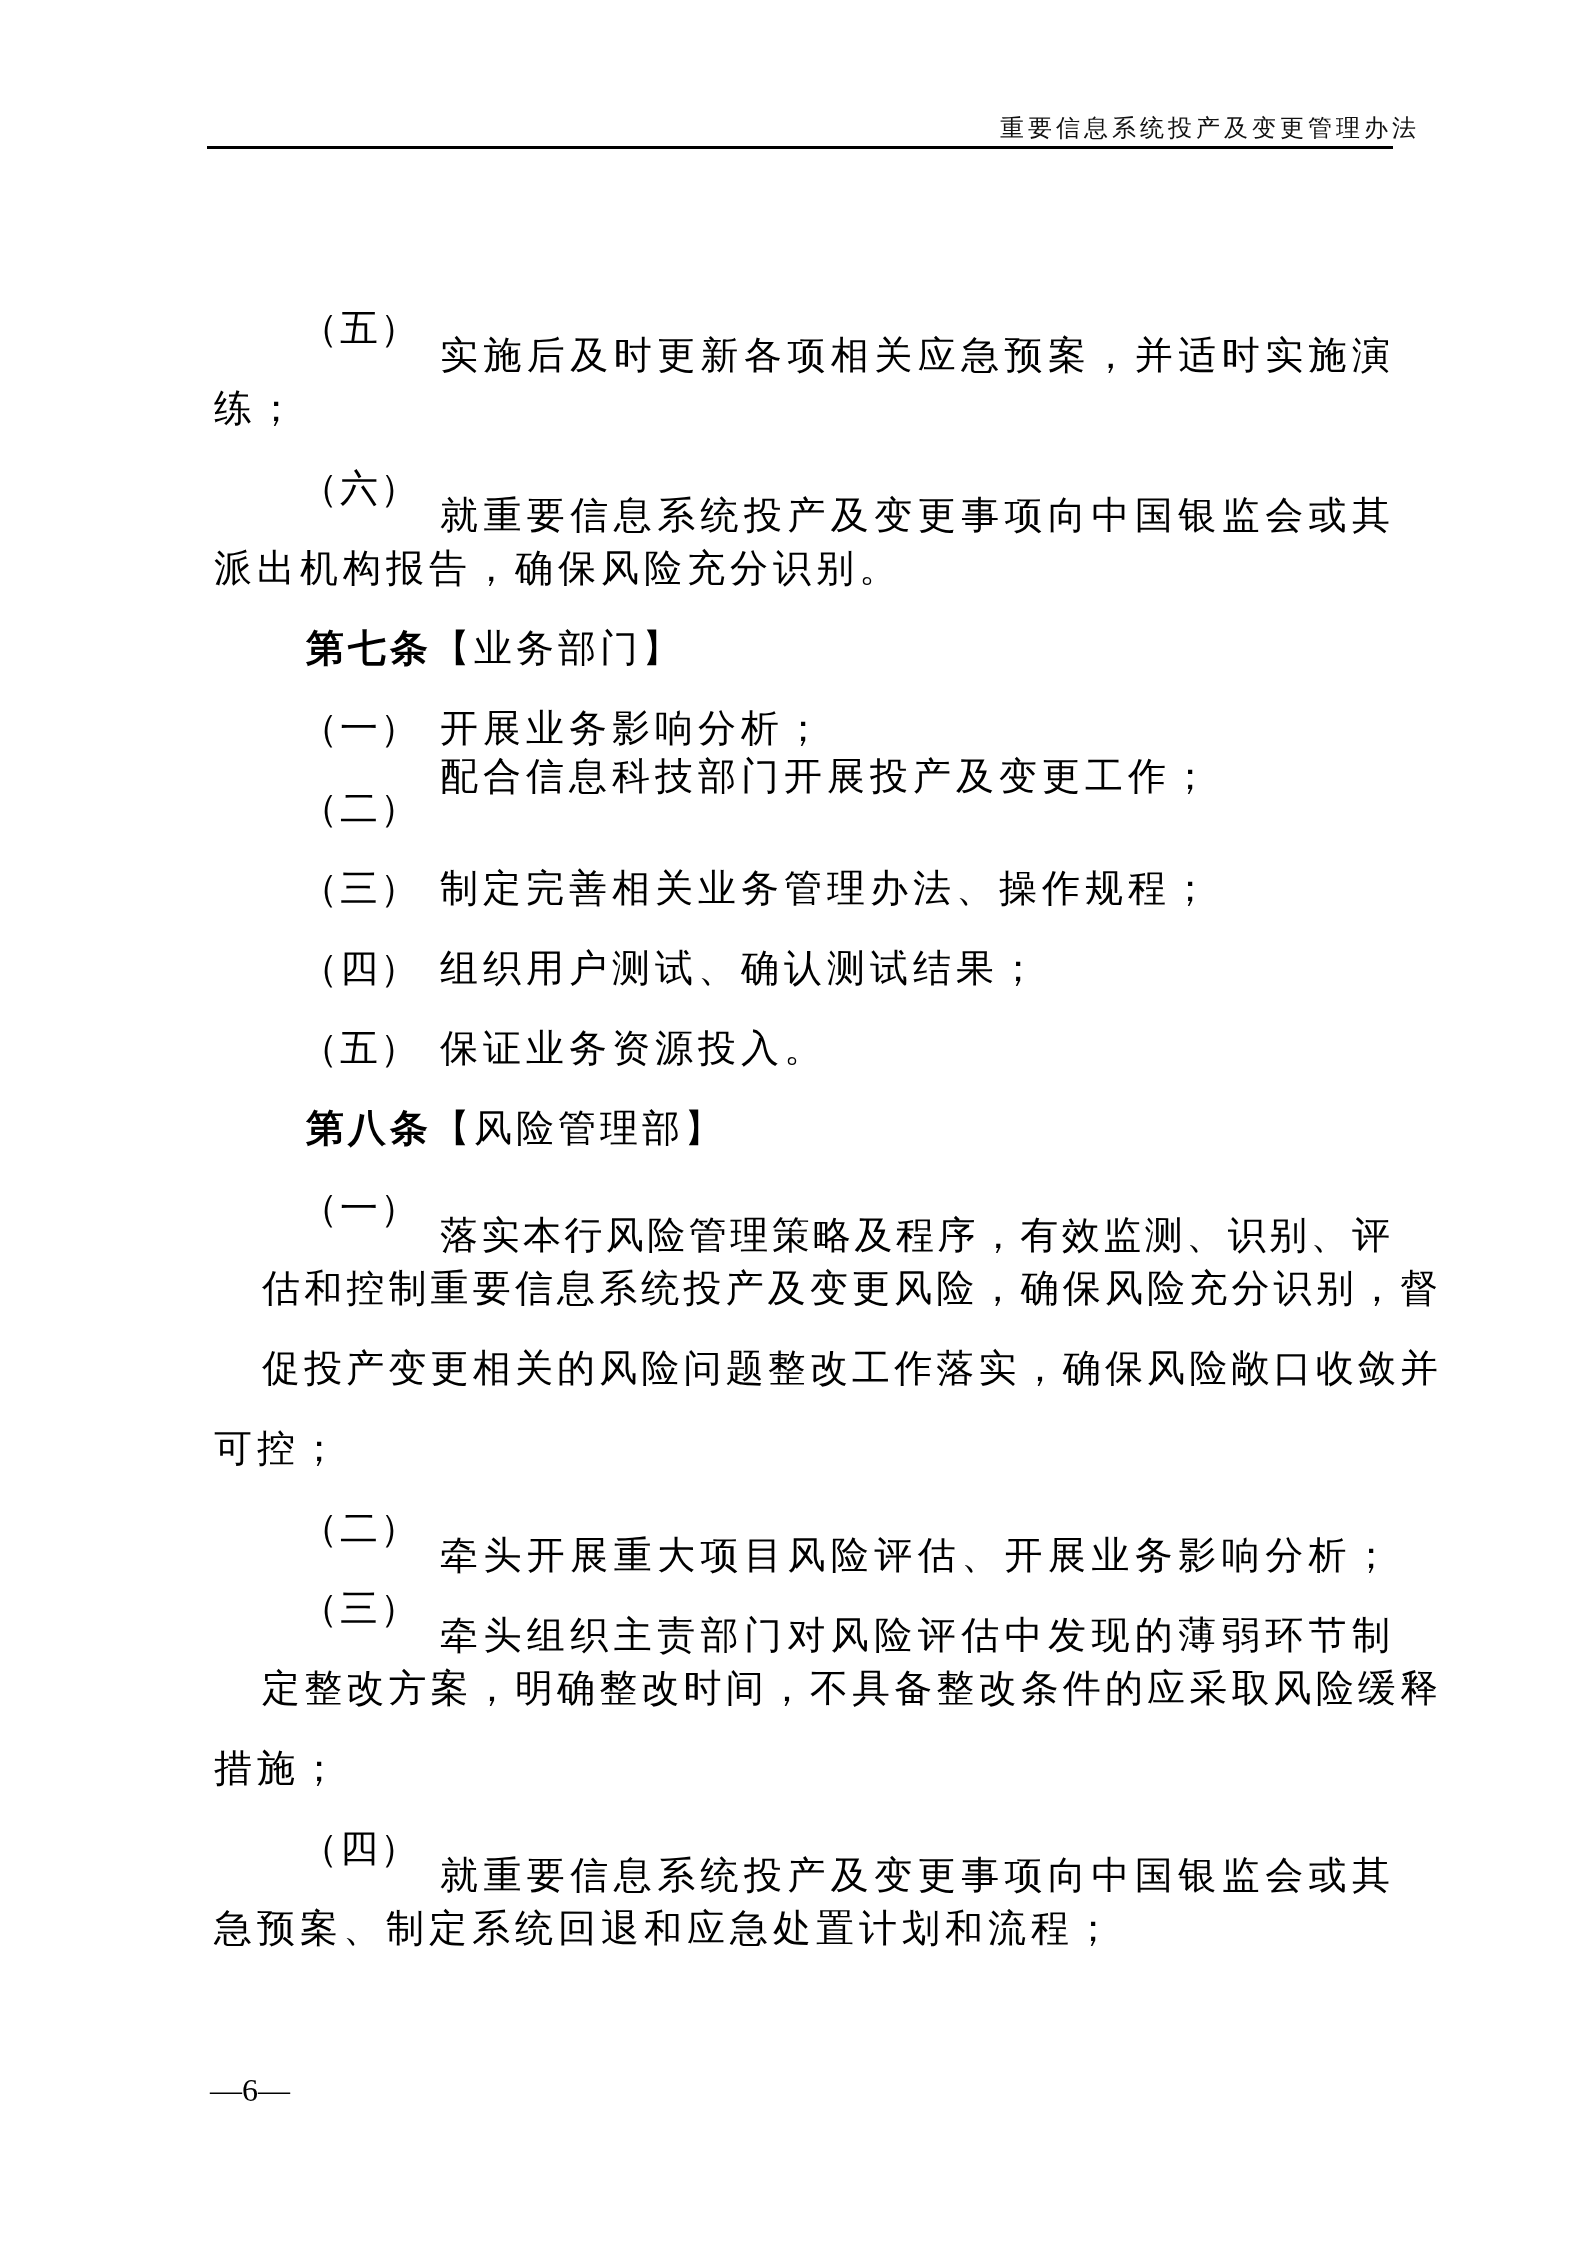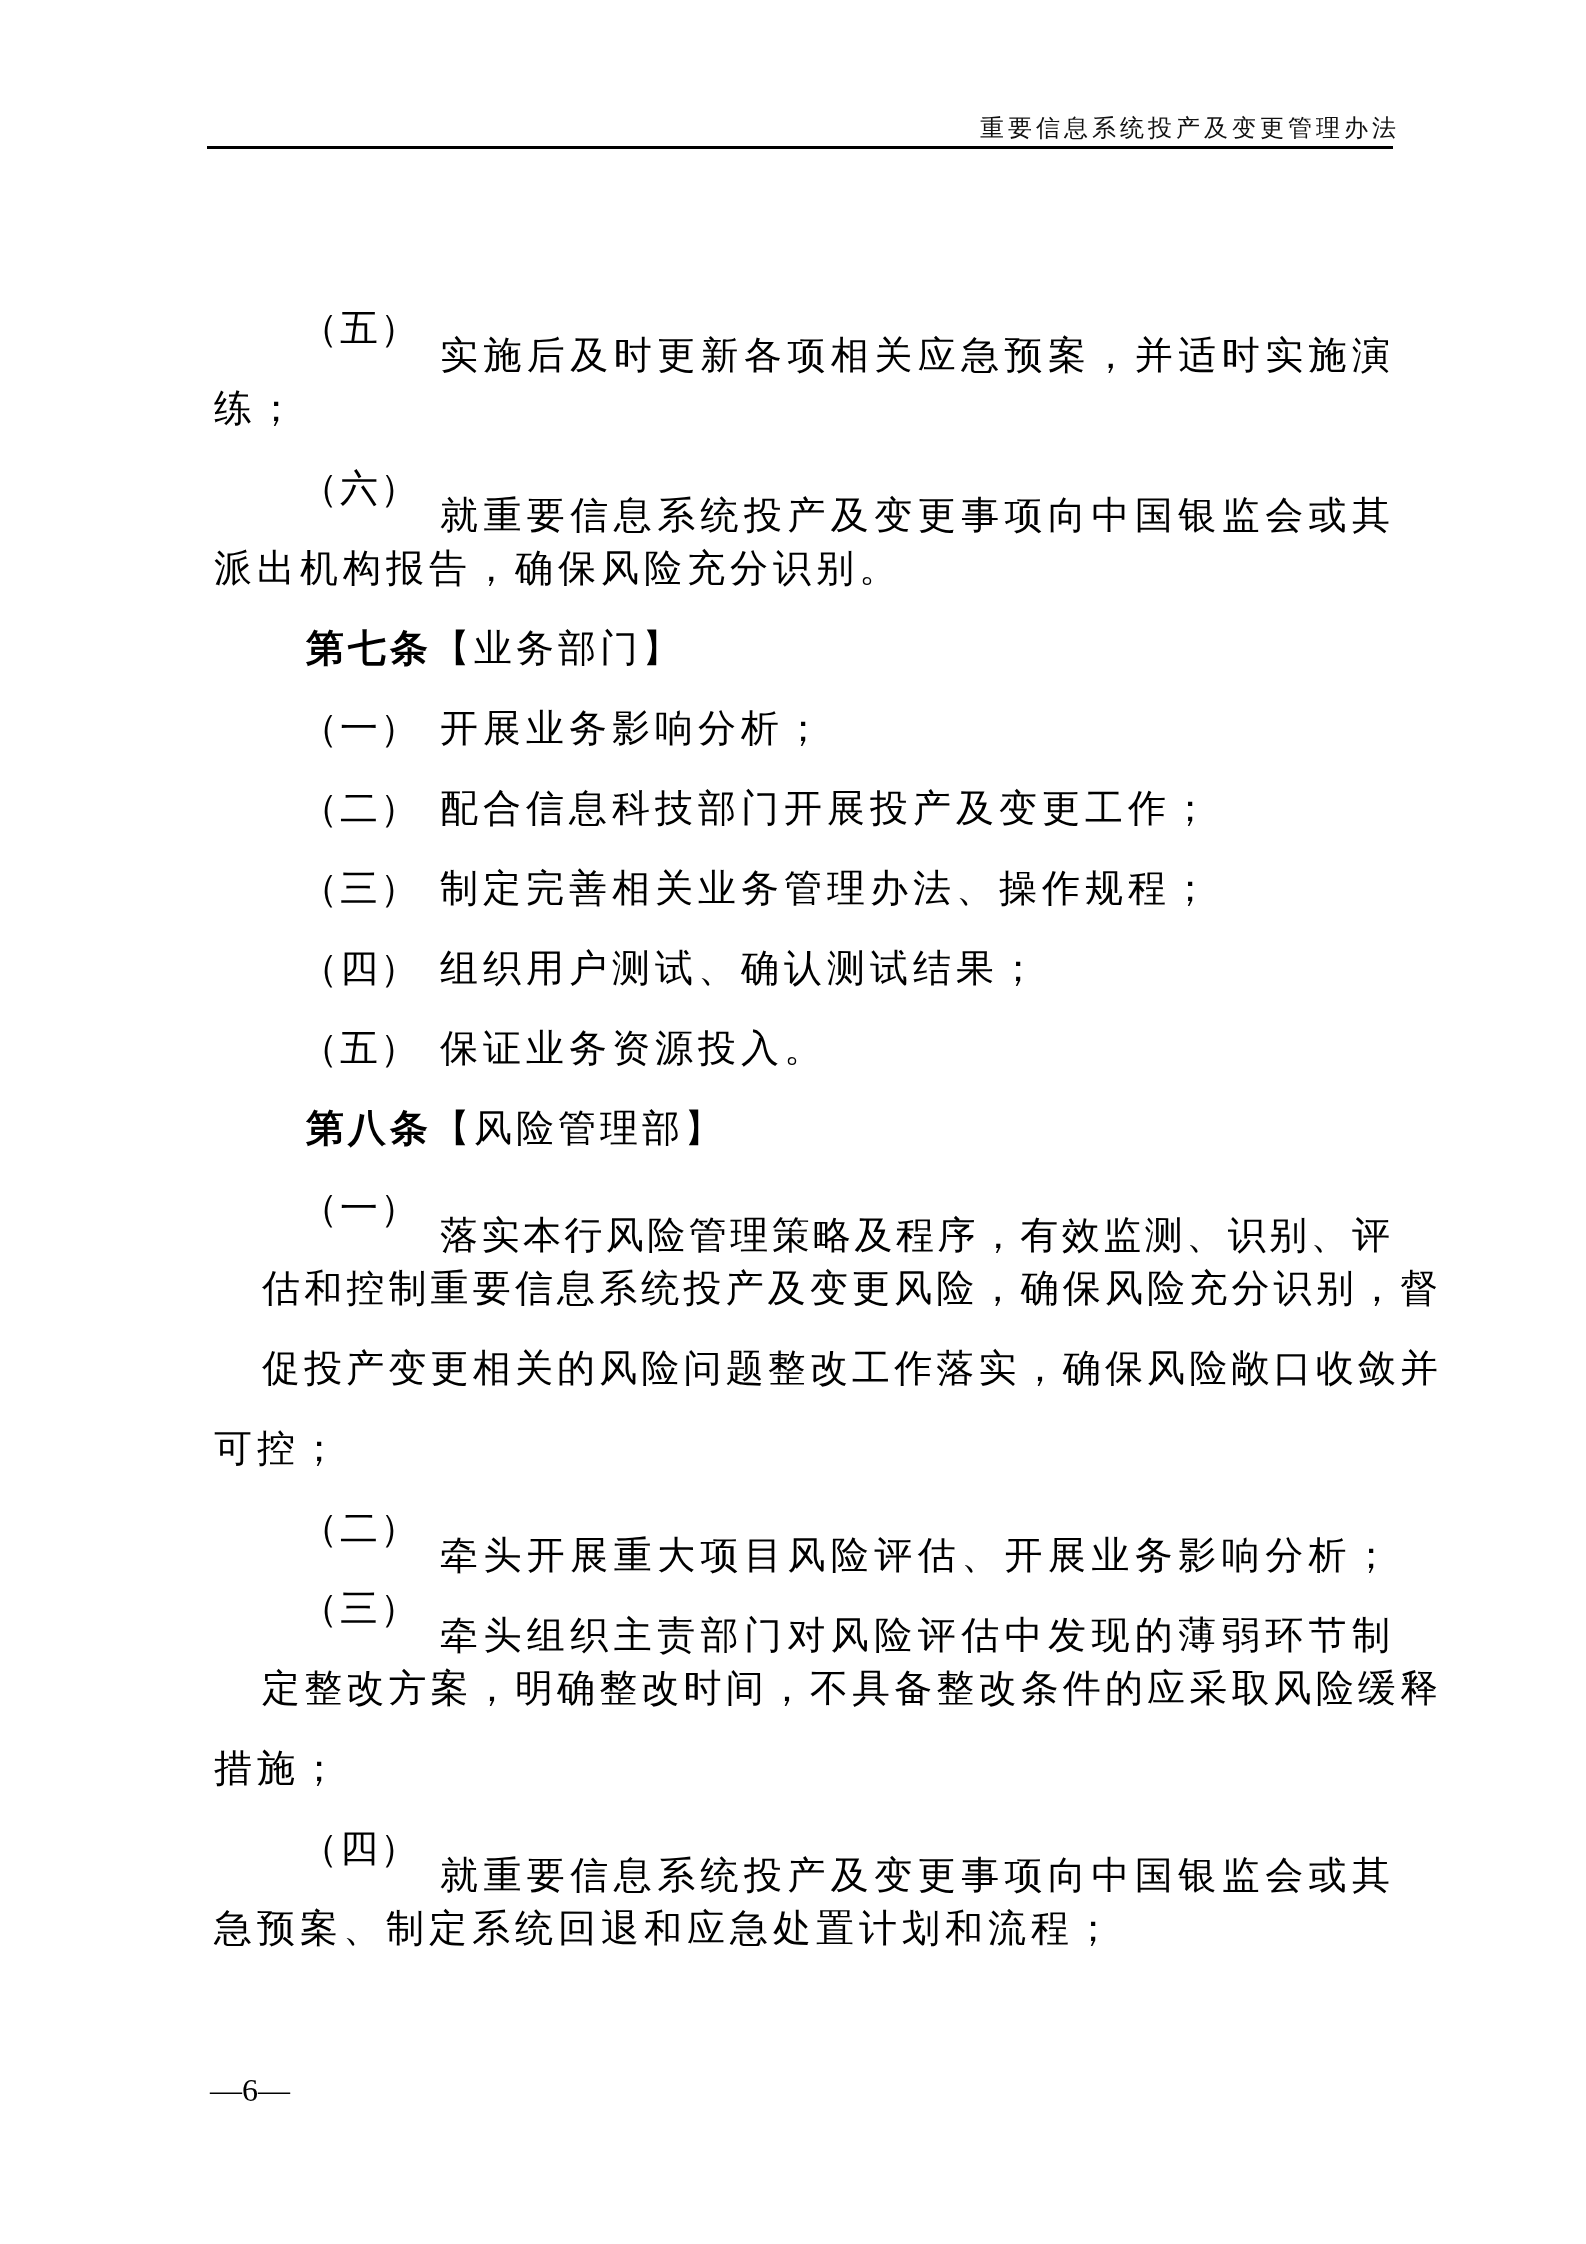--- a/index.html
+++ b/index.html
@@ -1,18 +1,18 @@
 <!DOCTYPE html>
 <html><head>
 <meta charset="utf-8">
 <style>
   html, body { margin: 0; padding: 0; background: #ffffff; }
   body { width: 1586px; height: 2244px; position: relative; overflow: hidden;
          font-family: "DejaVu Serif", "Liberation Serif", serif; color: #000; }
-  .header-title { position: absolute; left: 980px; top: 112px; width: 370px;
+  .header-title { position: absolute; left: 1000px; top: 112px; width: 370px;
                   font-size: 24px; letter-spacing: 4px; text-align: right; white-space: nowrap; color:#111; }
   .header-rule { position: absolute; left: 207px; top: 146px; width: 1186px; height: 3px; background: #000; }
   .line { position: absolute; font-size: 38px; line-height: 44px; height: 44px; white-space: nowrap; color: #000; }
   .full { left: 214px; width: 1176px; text-align: justify; text-align-last: justify; letter-spacing: 0; margin-left: 48px; }
   .cont { left: 214px; letter-spacing: 5px; }
   .item-num { position: absolute; left: 300px; font-size: 38px; line-height: 44px; letter-spacing: 2px; white-space: nowrap; }
   .item-text { position: absolute; left: 440px; font-size: 38px; line-height: 44px; letter-spacing: 5px; white-space: nowrap; }
   .item-text.just { width: 950px; text-align: justify; text-align-last: justify; letter-spacing: 0; margin-top: 27px; }
   .article { position: absolute; left: 300px; font-size: 38px; line-height: 44px; white-space: nowrap; margin-left: 6px; }
   .article .art-no { font-weight: bold; letter-spacing: 4px; }
@@ -35,21 +35,21 @@
 <div class="line cont" style="top:546px">派出机构报告，确保风险充分识别。</div>
 
 <div class="article" style="top:626px">
   <span class="art-no">第七条</span><span class="art-title">【业务部门】</span>
 </div>
 
 <div class="item-num" style="top:706px">（一）</div>
 <div class="item-text" style="top:706px">开展业务影响分析；</div>
 
 <div class="item-num" style="top:786px">（二）</div>
-<div class="item-text" style="top:786px">配合信息科技部门开展投产及变更工作；</div>
+<div class="item-text" style="top:754px">配合信息科技部门开展投产及变更工作；</div>
 
 <div class="item-num" style="top:866px">（三）</div>
 <div class="item-text" style="top:866px">制定完善相关业务管理办法、操作规程；</div>
 
 <div class="item-num" style="top:946px">（四）</div>
 <div class="item-text" style="top:946px">组织用户测试、确认测试结果；</div>
 
 <div class="item-num" style="top:1026px">（五）</div>
 <div class="item-text" style="top:1026px">保证业务资源投入。</div>
 

